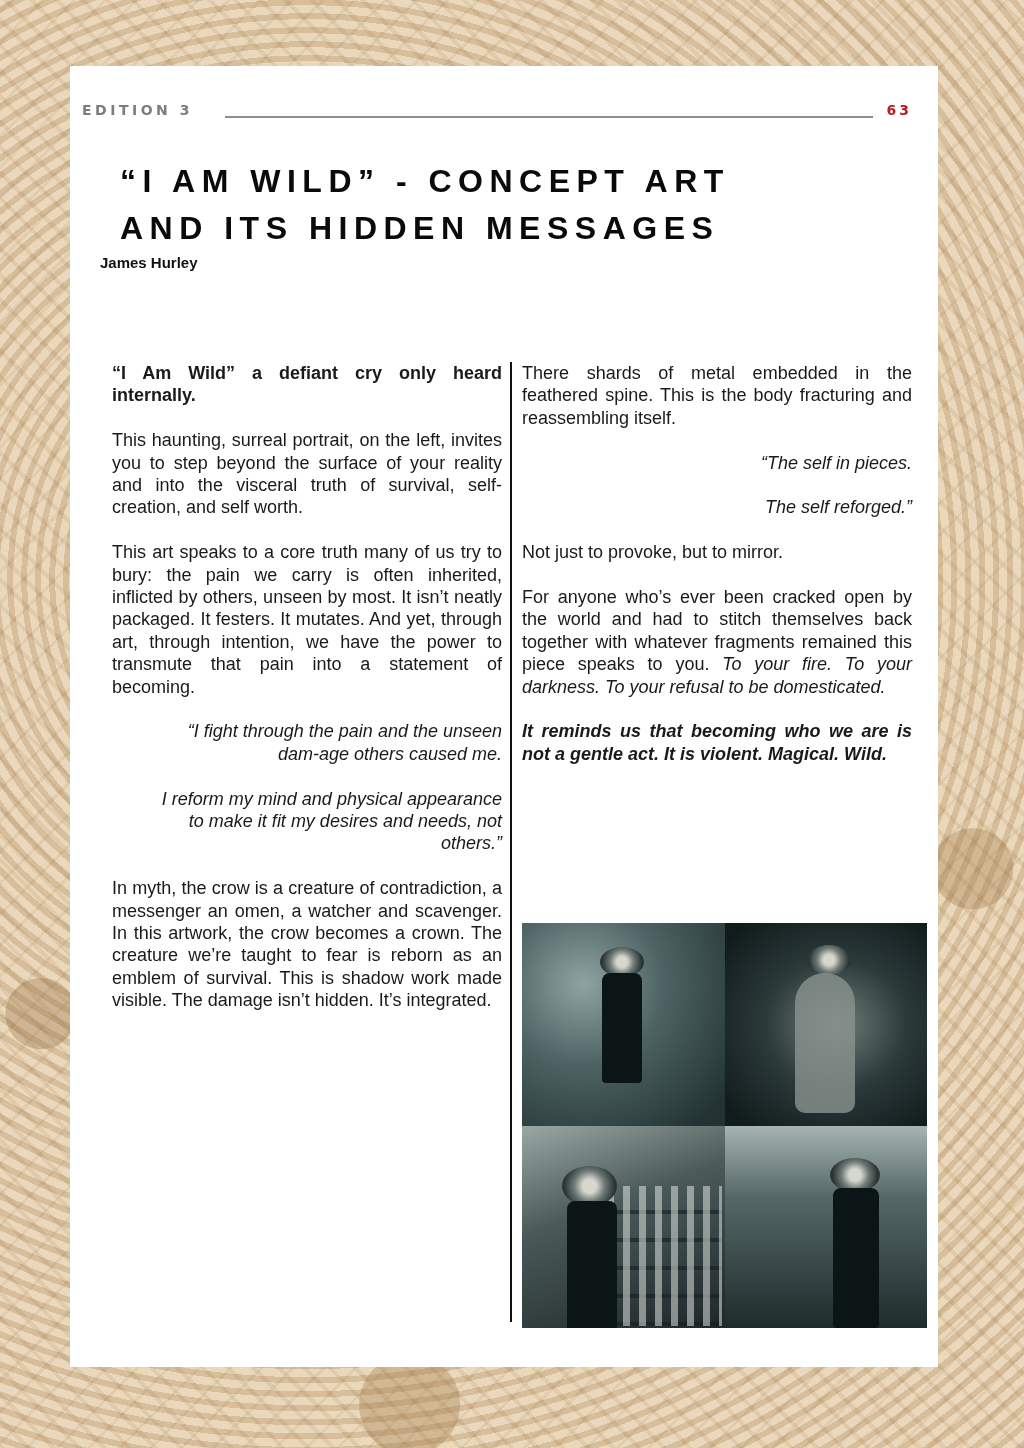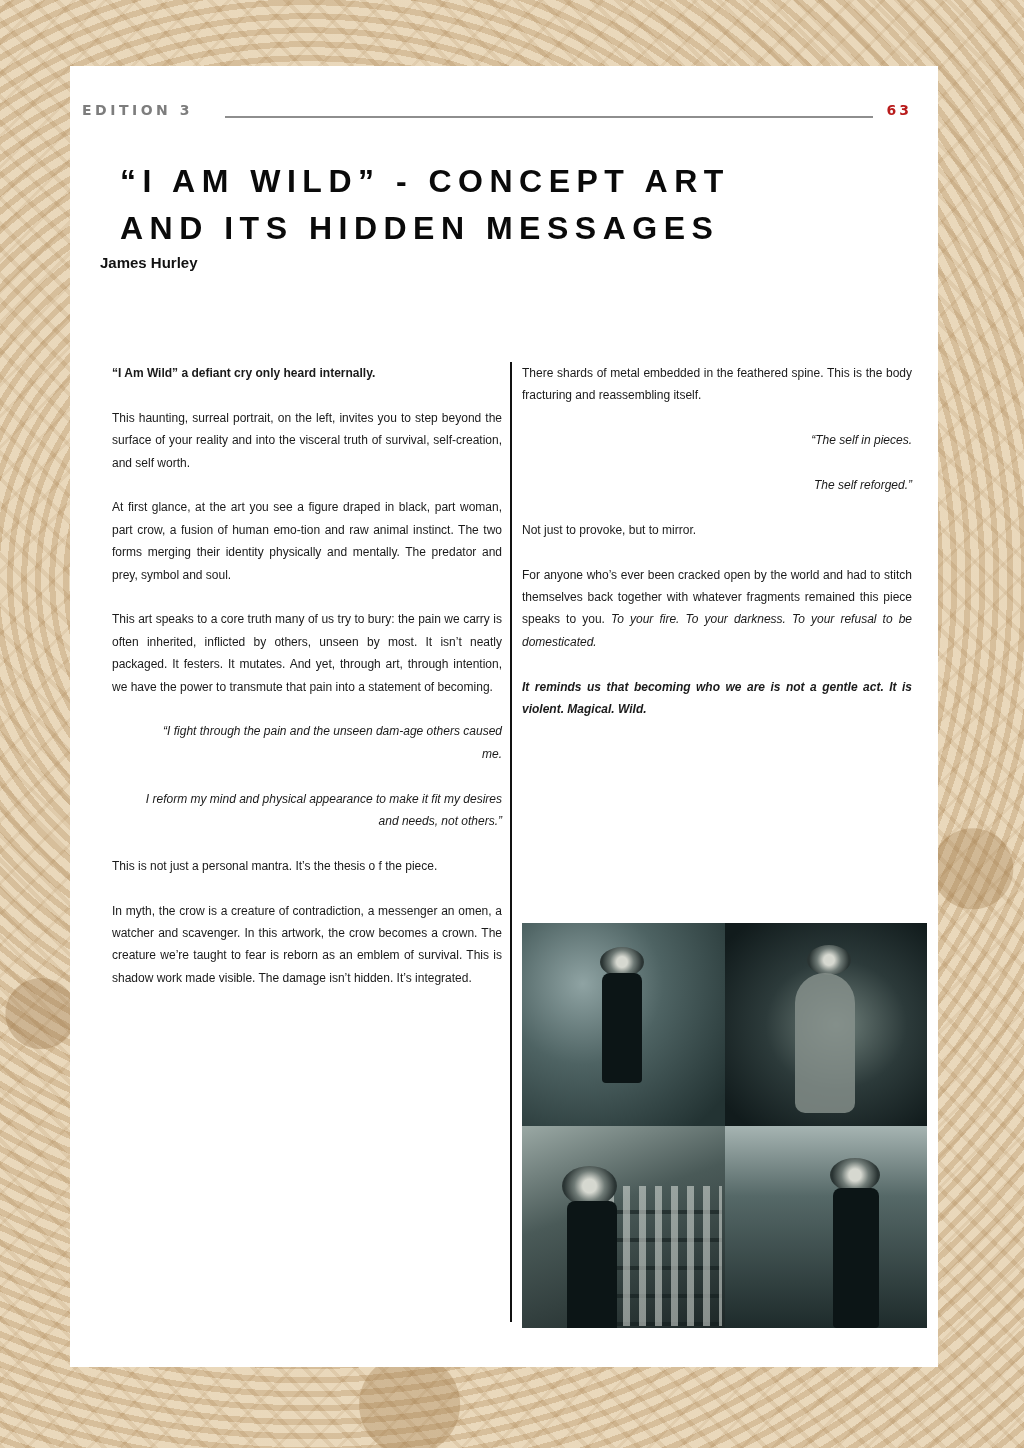--- a/index.html
+++ b/index.html
@@ -37,21 +37,21 @@
     font-family: "Liberation Sans", sans-serif; font-weight: bold;
     font-size: 32px; line-height: 47px; letter-spacing: 6.5px; color: #0a0a0a;
     margin: 16px; text-transform: uppercase;
   }
   .author {
     position: absolute; left: 30px; top: 188px;
     font-family: "Liberation Sans", sans-serif; font-weight: bold; font-size: 15px; color: #111;
   }
   .col {
     position: absolute; top: 296px; width: 390px;
-    font-family: "Liberation Sans", sans-serif; font-size: 12px; line-height: 22.4px;
+    font-family: "Liberation Sans", sans-serif; font-size: 18px; line-height: 22.4px;
     color: #1a1a1a; text-align: justify;
   }
   .col.left { left: 42px; }
   .col.right { left: 452px; }
   .col p { margin: 0 0 22.4px 0; }
   .col p.lead { font-weight: bold; }
   .col p.quote { font-style: italic; padding-left: 30px; text-align: right; }
   .col p.emph { font-weight: bold; font-style: italic; }
   .col .it { font-style: italic; }
   .divider {
@@ -93,25 +93,23 @@
   <h1 class="title">
     <span>“I AM WILD” - CONCEPT ART</span><br>
     <span>AND ITS HIDDEN MESSAGES</span>
   </h1>
 
   <div class="author">James Hurley</div>
 
   <div class="col left">
     <p class="lead">“I Am Wild” a defiant cry only heard internally.</p>
     <p>This haunting, surreal portrait, on the left, invites you to step beyond the surface of your reality and into the visceral truth of survival, self-creation, and self worth.</p>
-    <p>At first glance, at the art you see a figure draped in black, part woman, part crow, a fusion of human emo-tion and raw animal instinct. The two forms merging their identity physically and mentally. The predator and prey, symbol and soul.</p>
     <p>This art speaks to a core truth many of us try to bury: the pain we carry is often inherited, inflicted by others, unseen by most. It isn’t neatly packaged. It festers. It mutates. And yet, through art, through intention, we have the power to transmute that pain into a statement of becoming.</p>
     <p class="quote">“I fight through the pain and the unseen dam-age others caused me.</p>
     <p class="quote">I reform my mind and physical appearance to make it fit my desires and needs, not others.”</p>
-    <p>This is not just a personal mantra. It’s the thesis o f the piece.</p>
     <p>In myth, the crow  is  a  creature  of  contradiction, a messenger an omen, a watcher and scavenger. In this artwork, the crow becomes a crown. The creature we’re taught to fear is reborn as an emblem of survival. This is shadow work made visible. The damage isn’t hidden. It’s integrated.</p>
   </div>
 
   <div class="divider"></div>
 
   <div class="col right">
     <p>There shards of metal embedded  in  the feathered spine. This is the body fracturing and reassembling itself.</p>
     <p class="quote">“The self in pieces.</p>
     <p class="quote">The self reforged.”</p>
     <p>Not just to provoke, but to mirror.</p>

